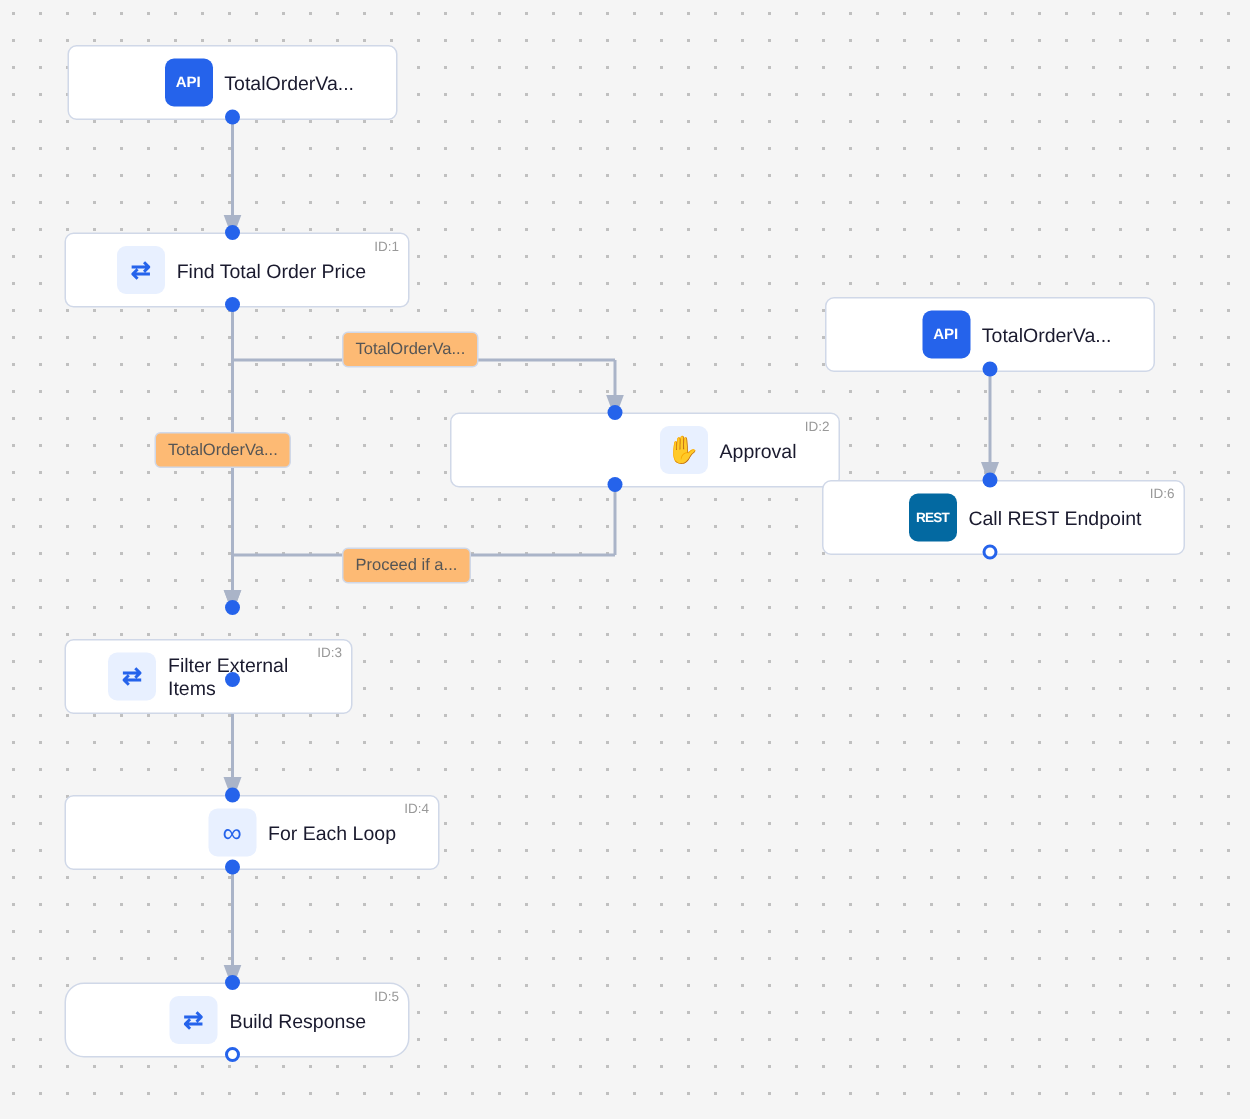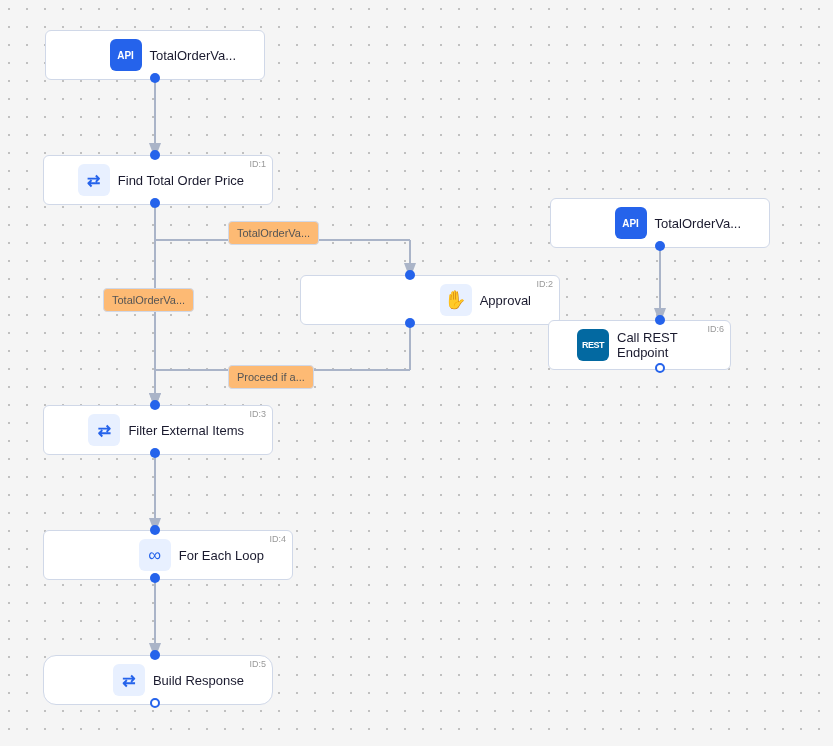--- a/index.html
+++ b/index.html
@@ -167,21 +167,21 @@
   <div class="node-icon" style="background:#e8f0ff; color:#2563eb; font-size:18px;">✋</div>
   <span class="node-label">Approval</span>
 </div>
 
 <div class="dot" style="left:410px; top:275px;"></div>
 
 <div class="dot" style="left:410px; top:323px;"></div>
 
 <div class="edge-label" style="left:228px; top:365px;">Proceed if a...</div>
 
-<div class="node" style="left:43px; top:405px; width:230px;">
+<div class="node" style="left:43px; top:426px; width:192px;">
   <span class="node-id">ID:3</span>
   <div class="node-icon" style="background:#e8f0ff; color:#2563eb; font-size:16px;">⇄</div>
   <span class="node-label">Filter External Items</span>
 </div>
 
 <div class="dot" style="left:155px; top:405px;"></div>
 
 <div class="dot" style="left:155px; top:453px;"></div>
 
 <div class="node" style="left:43px; top:530px; width:250px;">
@@ -204,21 +204,21 @@
 
 <div class="dot-white" style="left:155px; top:703px;"></div>
 
 <div class="node" style="left:550px; top:198px; width:220px;">
   <div class="node-icon blue">API</div>
   <span class="node-label">TotalOrderVa...</span>
 </div>
 
 <div class="dot" style="left:660px; top:246px;"></div>
 
-<div class="node" style="left:548px; top:320px; width:183px;">
+<div class="node" style="left:548px; top:320px; width:242px;">
   <span class="node-id">ID:6</span>
   <div class="node-icon rest" style="font-size:9px; letter-spacing:-0.5px;">REST</div>
   <span class="node-label">Call REST Endpoint</span>
 </div>
 
 <div class="dot" style="left:660px; top:320px;"></div>
 
 <div class="dot-white" style="left:660px; top:368px;"></div>
 
 </body></html>

